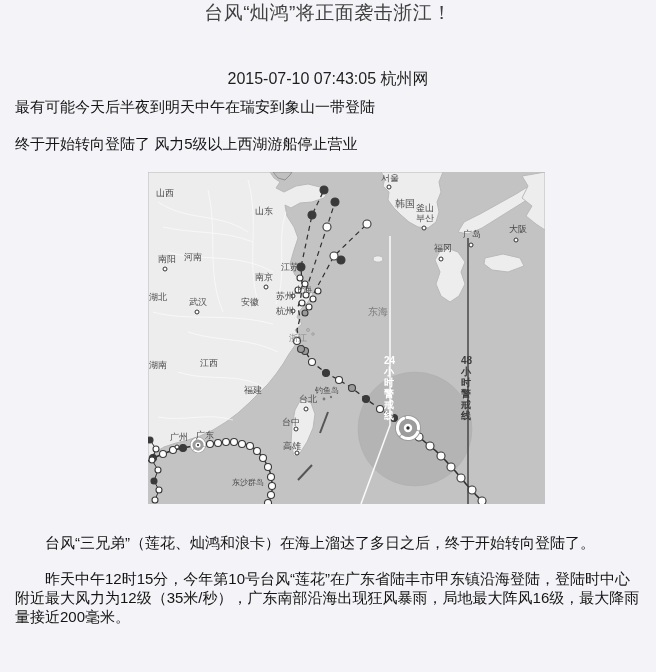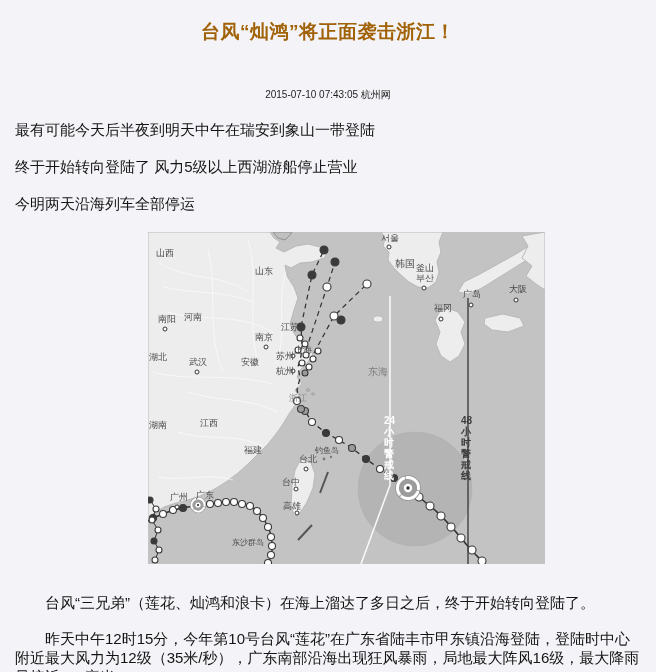--- a/index.html
+++ b/index.html
@@ -1,39 +1,38 @@
 <!DOCTYPE html>
 <html><head>
 <meta charset="utf-8">
 <style>
   html,body{margin:0;padding:0}
   body{
     width:656px;height:672px;overflow:hidden;
     background:#f4f4f8;color:#141414;
     font-family:"Liberation Sans","DejaVu Sans",sans-serif;
   }
-  .title{margin:0;padding-top:19px;text-align:center;font-size:19px;font-weight:700;color:#a16207;letter-spacing:.5px}
-  .meta{margin:43px 0 0;text-align:center;font-size:10px;color:#1d1d1d}
-  .leads{margin-top:19px}
+  .title{margin:0;text-align:center;font-size:19px;font-weight:400;color:#404040;letter-spacing:.5px}
+  .meta{margin:43px 0 0;text-align:center;font-size:16px;color:#1d1d1d}
+  .leads{margin-top:8px}
   .lead{margin:0 15px 20px;font-size:15px;line-height:17px;white-space:nowrap}
   .map-wrap{width:397px;height:332px;margin:17px 0 0 148px;line-height:0}
   .para{margin:17px 15px 0;font-size:15px;line-height:19px;text-indent:2em}
   .para.first{margin-top:29px}
   svg text{font-family:"Liberation Sans","DejaVu Sans",sans-serif}
 </style>
 </head>
 <body>
 
 <h1 class="title">台风“灿鸿”将正面袭击浙江！</h1>
 <p class="meta">2015-07-10 07:43:05 杭州网</p>
 
 <div class="leads">
   <p class="lead">最有可能今天后半夜到明天中午在瑞安到象山一带登陆</p>
   <p class="lead">终于开始转向登陆了 风力5级以上西湖游船停止营业</p>
-  <p class="lead">今明两天沿海列车全部停运</p>
 </div>
 
 <div class="map-wrap">
   <svg id="map-svg" viewBox="0 0 397 332" width="397" height="332" xmlns="http://www.w3.org/2000/svg">
     <defs>
       <g id="typhoon-sym">
         <circle r="13" fill="#9c9c9c"></circle>
         <g stroke="#fff" stroke-width="3" fill="none" stroke-linecap="round">
           <path d="M -1 -10.5 A 10.5 10.5 0 0 1 10.5 1"></path>
           <path d="M -1 -10.5 A 10.5 10.5 0 0 1 10.5 1" transform="rotate(120)"></path>

